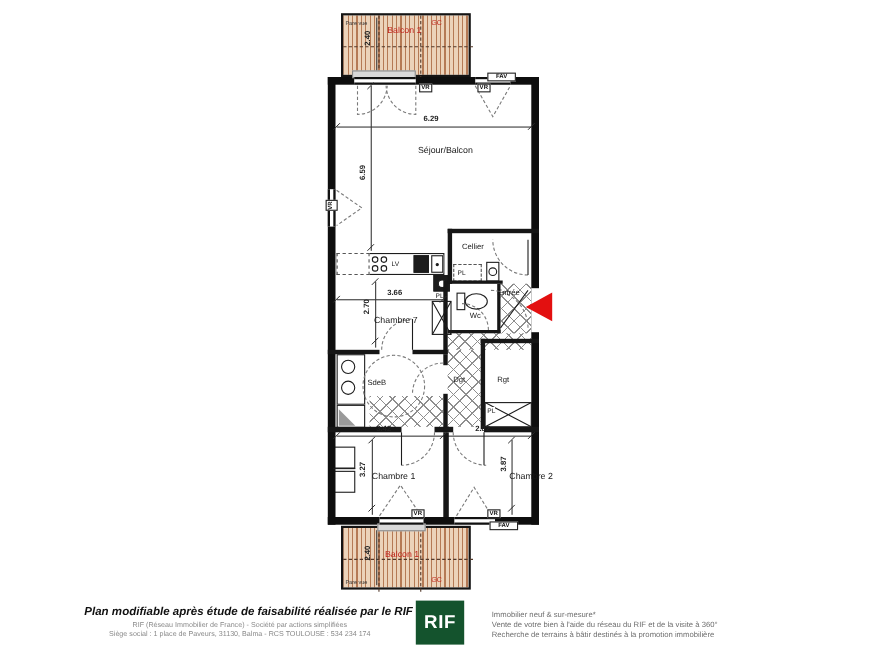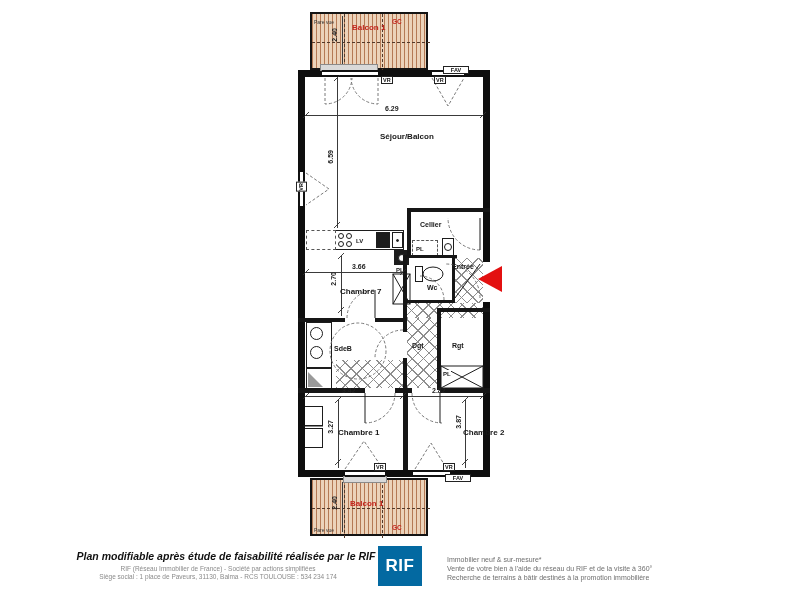--- a/index.html
+++ b/index.html
@@ -4,21 +4,21 @@
 <style>
   html,body{margin:0;padding:0;background:#fff;}
   body{width:800px;height:600px;position:relative;overflow:hidden;
        font-family:"Liberation Sans",sans-serif;color:#1b1b1b;}
   .abs{position:absolute;}
   .wall{position:absolute;background:var(--wall,#0e0e0e);}
   .thin{position:absolute;background:#161616;}
   .win{position:absolute;background:#fff;border-top:2px solid #111;border-bottom:2px solid #111;box-sizing:border-box;}
   .winv{position:absolute;background:#fff;border-left:2px solid #111;border-right:2px solid #111;box-sizing:border-box;}
   .sill{position:absolute;background:#d9d9d9;border:1px solid #8a8a8a;box-sizing:border-box;}
-  .lbl{position:absolute;font-size:8px;font-weight:bold;color:#171717;white-space:nowrap;line-height:8px;}
+  .lbl{position:absolute;font-size:8px;font-weight:normal;color:#171717;white-space:nowrap;line-height:8px;}
   .dim{position:absolute;font-size:7px;font-weight:bold;color:#222;white-space:nowrap;line-height:7px;}
   .vdim{writing-mode:vertical-rl;transform:rotate(180deg);}
   .red{color:var(--red-text,#c3271f);}
   .tiny{font-size:5px;font-weight:normal;color:#333;}
   .tag{position:absolute;font-size:5.5px;font-weight:bold;color:#111;background:#fff;border:1px solid #222;line-height:6px;padding:0 1px;white-space:nowrap;}
   .balcony{position:absolute;border:2px solid #141414;box-sizing:border-box;
     background:repeating-linear-gradient(90deg,var(--brick-a,#b57a55) 0 1px,var(--brick-b,#ecd3ba) 1px 4px);}
   .bdash{position:absolute;border-left:1px dashed #53392a;width:0;}
   .bdashh{position:absolute;border-top:1px dashed #53392a;height:0;}
   .hatch{position:absolute;
@@ -28,21 +28,21 @@
   .dashbox{position:absolute;background:#fff;border:1px dashed #555;box-sizing:border-box;}
   .circ{position:absolute;border:1px solid #1d1d1d;border-radius:50%;background:#fff;box-sizing:border-box;}
   .dimline{position:absolute;background:#3a3a3a;}
   .dark{background:#1c1c1c;}
   .arrow-left{position:absolute;width:0;height:0;border-top:13px solid transparent;border-bottom:13px solid transparent;
     border-right:24px solid var(--arrow-red,#e31010);}
   .shower-tri{position:absolute;width:0;height:0;border-bottom:15px solid #9a9a9a;border-right:15px solid transparent;}
   svg.overlay{position:absolute;left:0;top:0;pointer-events:none;}
   .footer-title{position:absolute;font-size:10.5px;font-weight:bold;color:#111;text-align:center;}
   .footer-sub{position:absolute;font-size:6.5px;color:#8a8a8a;text-align:center;white-space:nowrap;}
-  .logo{position:absolute;background:#0369a1;color:#fff;display:flex;align-items:center;justify-content:center;
+  .logo{position:absolute;background:#14532d;color:#fff;display:flex;align-items:center;justify-content:center;
         font-weight:bold;font-size:17px;letter-spacing:.5px;}
   .services{position:absolute;font-size:7px;color:#6e6e6e;line-height:9px;white-space:nowrap;}
 </style>
 </head>
 <body>
 
 <div class="abs" style="left:0;top:0;width:800px;height:600px;">
 
   <div class="balcony" style="left:310px;top:12px;width:118px;height:58px;">
     <div class="bdash" style="left:32px;top:0;height:58px;"></div>

